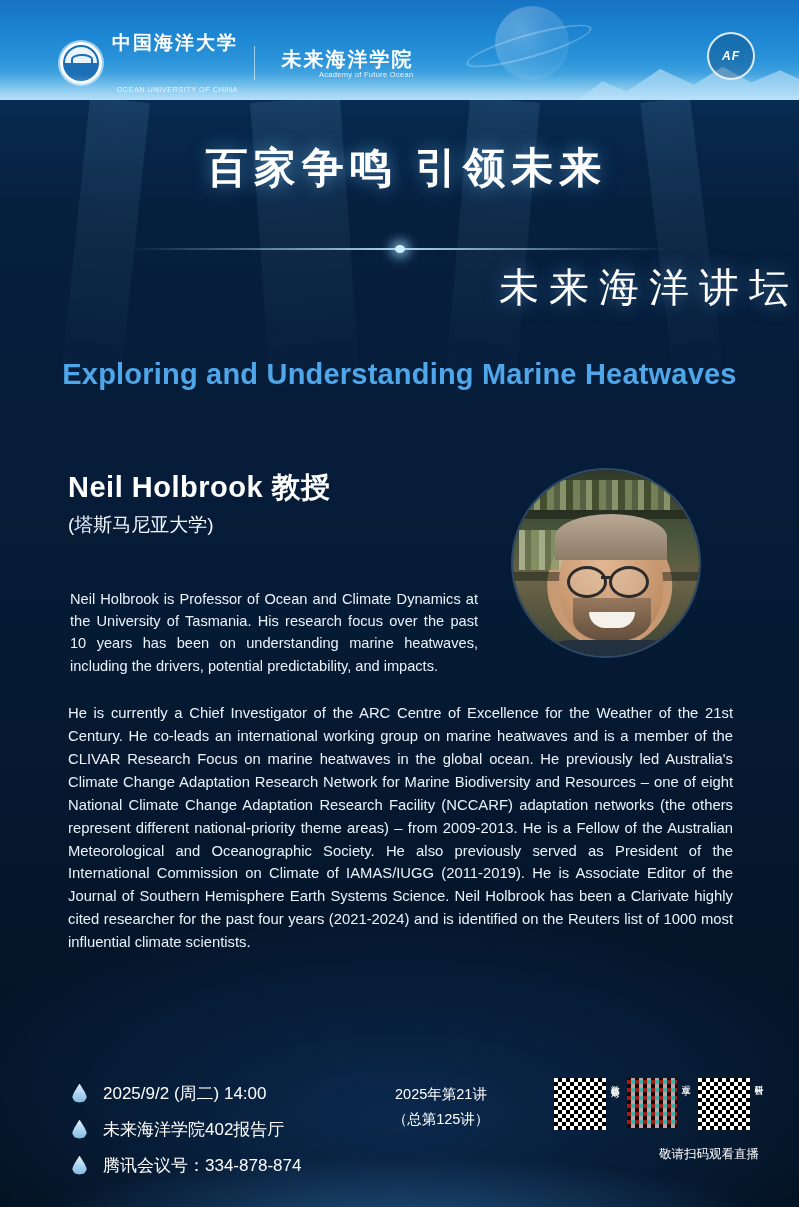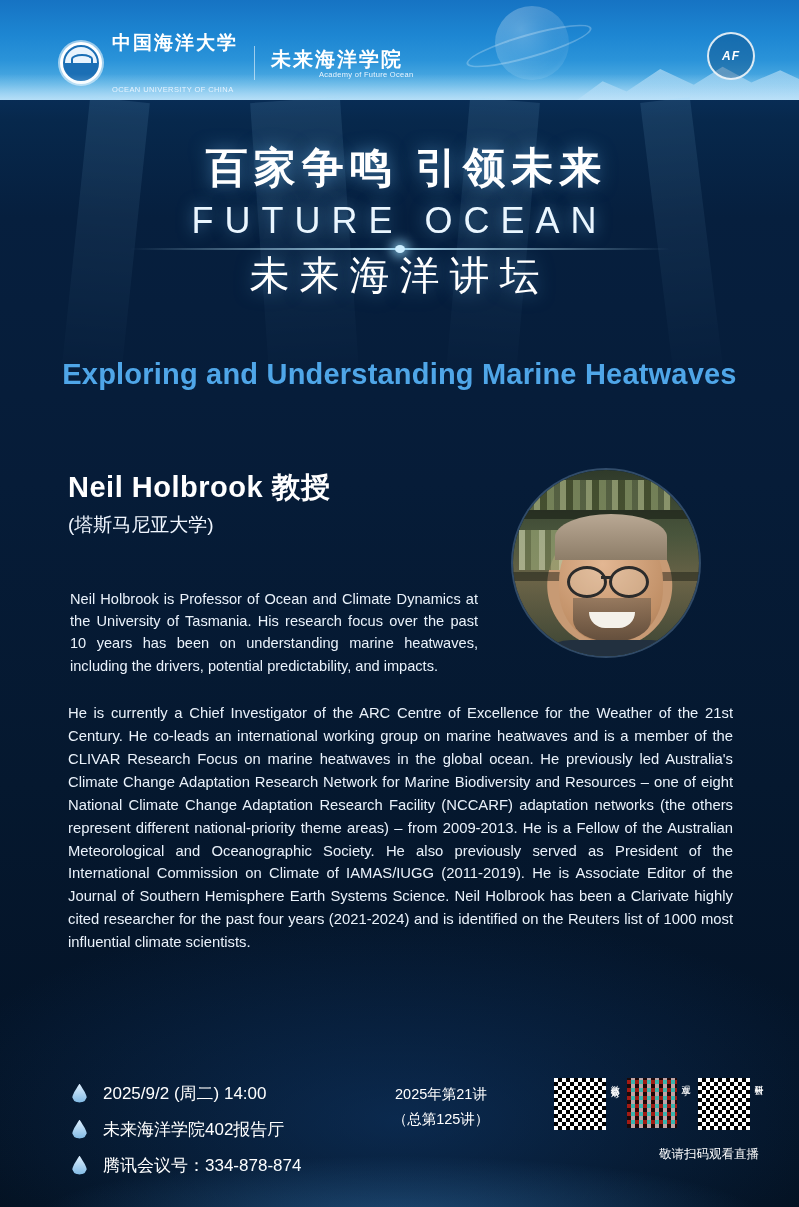--- a/index.html
+++ b/index.html
@@ -36,21 +36,21 @@
   .hdr-ring{
     position:absolute;right:205px;top:34px;width:126px;height:20px;border-radius:50%;
     border:2px solid rgba(255,255,255,.25);transform:rotate(-16deg);
   }
   .hdr-ice{
     position:absolute;right:-10px;bottom:-6px;width:240px;height:56px;
     background:linear-gradient(180deg,rgba(230,245,255,.85),rgba(150,205,240,.5));
     clip-path:polygon(0 100%,14% 56%,24% 74%,38% 34%,52% 62%,64% 30%,76% 58%,88% 36%,100% 60%,100% 100%);
     opacity:.75;
   }
-  .logo-wrap{position:absolute;left:60px;top:33px;display:flex;align-items:center;gap:10px;}
+  .logo-wrap{position:absolute;left:60px;top:33px;display:flex;align-items:center;gap:10px;text-align:right;}
   .logo-badge{
     width:42px;height:42px;border-radius:50%;
     background:#fff;display:flex;align-items:center;justify-content:center;
     box-shadow:0 0 0 2px rgba(255,255,255,.55);
   }
   .logo-badge .inner{
     width:32px;height:32px;border-radius:50%;
     border:2px solid #1b6fb5;
     background:linear-gradient(180deg,#e9f4fd 50%,#1b6fb5 50%);
     position:relative;
@@ -90,21 +90,21 @@
   }
   .title-rule{
     position:absolute;left:130px;top:248px;width:540px;height:2px;
     background:linear-gradient(90deg,rgba(140,210,255,0),rgba(190,235,255,.9),rgba(140,210,255,0));
   }
   .title-rule:after{
     content:"";position:absolute;left:50%;top:-3px;margin-left:-5px;width:10px;height:8px;border-radius:50%;
     background:#cdeeff;box-shadow:0 0 12px 4px rgba(160,225,255,.8);
   }
   .title-zh2{
-    position:absolute;left:0;right:0;top:248px;text-align:center;
+    position:absolute;left:0;right:0;top:260px;text-align:right;
     color:#fff;font-size:40px;letter-spacing:10px;font-weight:300;
     text-shadow:0 0 18px rgba(120,200,255,.5);
   }
   .subject{
     position:absolute;left:0;right:0;top:358px;text-align:center;
     color:#4fa6e8;font-size:29px;font-weight:bold;letter-spacing:.2px;
   }
 
   
   .speaker-name{
@@ -219,21 +219,20 @@
   </div>
 
   <div class="rays">
     <div class="ray" style="left:90px;transform:rotate(6deg);"></div>
     <div class="ray" style="left:250px;transform:rotate(-4deg);width:90px;"></div>
     <div class="ray" style="left:470px;transform:rotate(5deg);width:70px;"></div>
     <div class="ray" style="left:640px;transform:rotate(-7deg);width:50px;"></div>
   </div>
 
   <div class="title-zh">百家争鸣 引领未来</div>
-  <div class="title-en">FUTURE OCEAN</div>
   <div class="title-rule"></div>
   <div class="title-zh2">未来海洋讲坛</div>
   <div class="subject">Exploring and Understanding Marine Heatwaves</div>
 
   <div class="speaker-name">Neil Holbrook 教授</div>
   <div class="speaker-affil">(塔斯马尼亚大学)</div>
 
   <div class="portrait">
     <div class="books"></div>
     <div class="shelf"></div>

